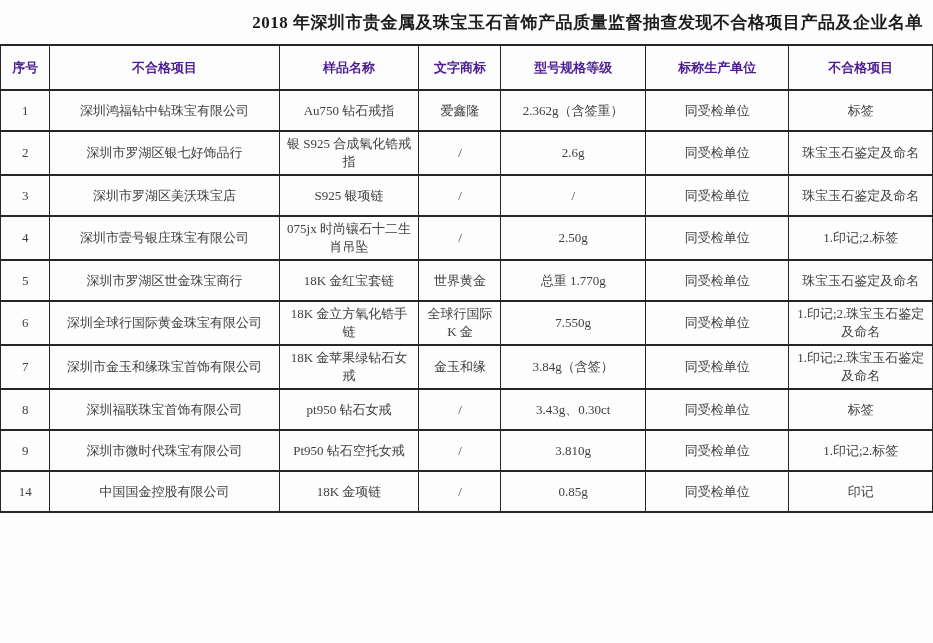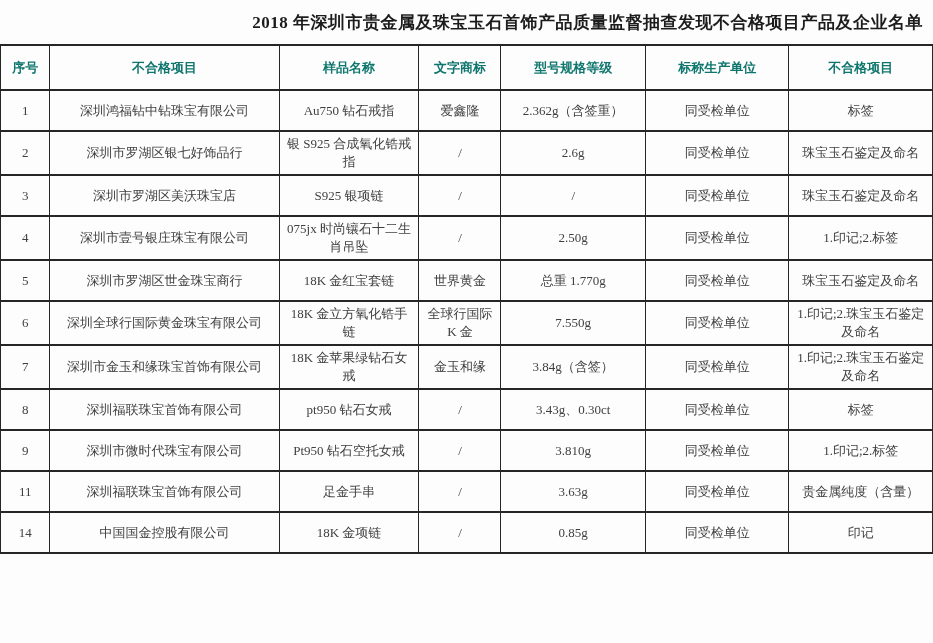--- a/index.html
+++ b/index.html
@@ -45,21 +45,21 @@
     text-align:center;
     vertical-align:middle;
     padding:3px 5px;
     font-size:13px;
     line-height:18px;
     color:var(--text);
     word-break:break-word;
   }
   table.report th{
     font-weight:bold;
-    color:#0f766e;
+    color:#4c1d95;
     height:37px;
     border-radius:19px;
   }
   table.report td{height:33px;}
   col.c-no{width:5.3%;}
   col.c-unit{width:24.6%;}
   col.c-sample{width:15.0%;}
   col.c-mark{width:8.8%;}
   col.c-spec{width:15.5%;}
   col.c-producer{width:15.4%;}
@@ -168,29 +168,20 @@
         <tr>
           <td>9</td>
           <td>深圳市微时代珠宝有限公司</td>
           <td>Pt950 钻石空托女戒</td>
           <td>/</td>
           <td>3.810g</td>
           <td>同受检单位</td>
           <td>1.印记;2.标签</td>
         </tr>
         <tr>
-          <td>11</td>
-          <td>深圳福联珠宝首饰有限公司</td>
-          <td>足金手串</td>
-          <td>/</td>
-          <td>3.63g</td>
-          <td>同受检单位</td>
-          <td>贵金属纯度（含量）</td>
-        </tr>
-        <tr>
           <td>14</td>
           <td>中国国金控股有限公司</td>
           <td>18K 金项链</td>
           <td>/</td>
           <td>0.85g</td>
           <td>同受检单位</td>
           <td>印记</td>
         </tr>
       </tbody>
   </table>

